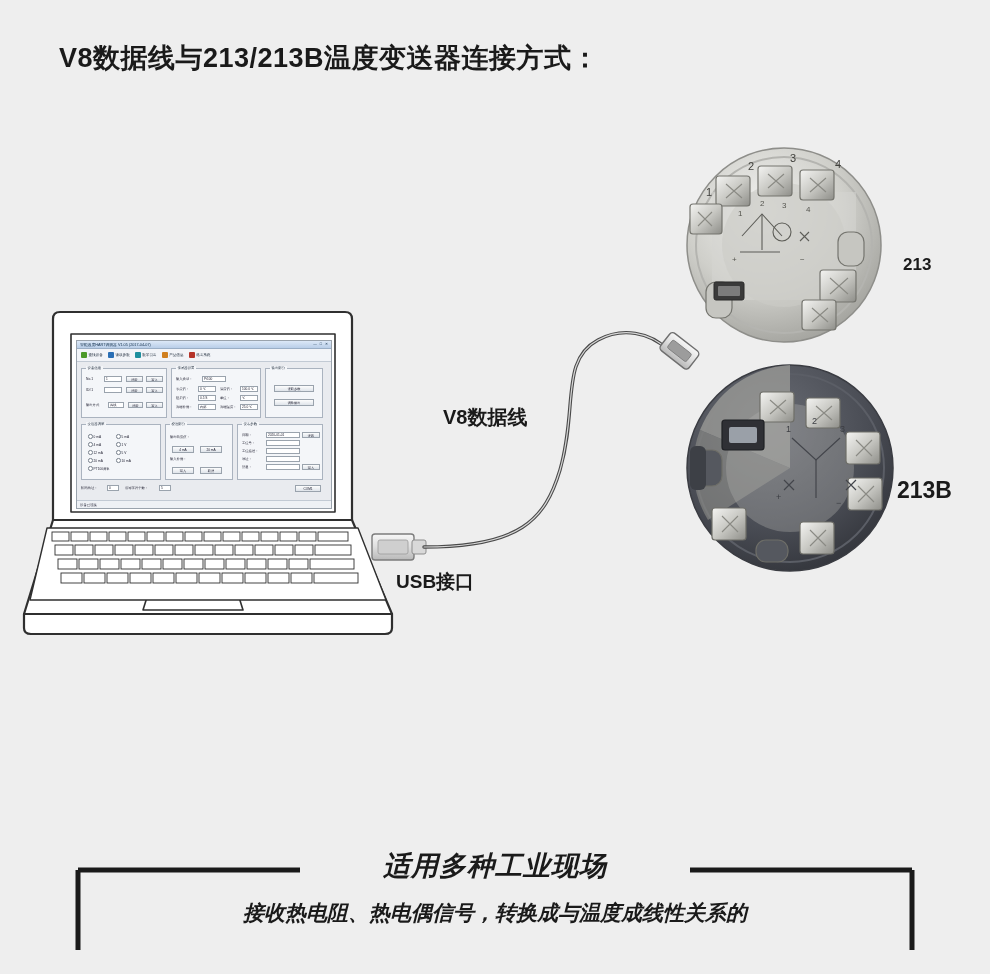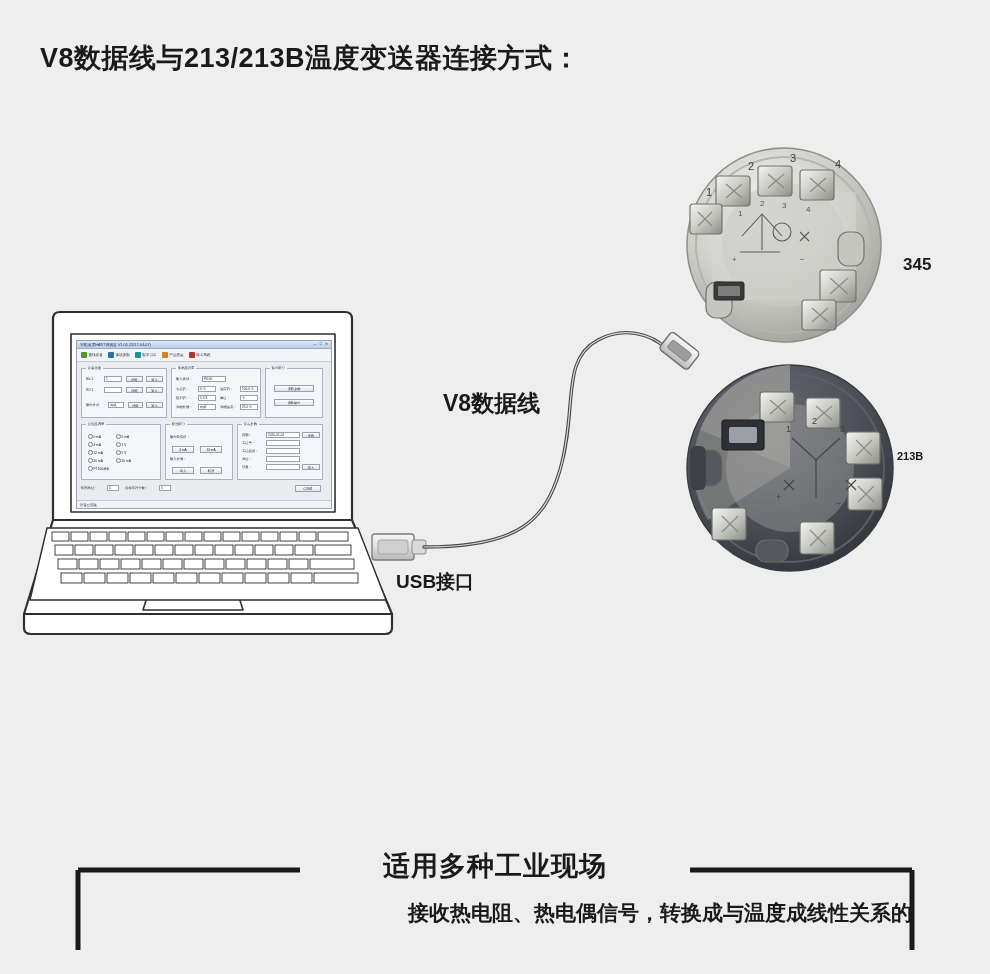--- a/index.html
+++ b/index.html
@@ -17,21 +17,21 @@
   }
   .page {
     position: relative;
     width: 990px;
     height: 974px;
   }
 
   
   .title {
     position: absolute;
-    left: 40px;
+    left: 59px;
     top: 40px;
     font-size: 27px;
     font-weight: bold;
     letter-spacing: 0.5px;
     white-space: nowrap;
   }
   .subtitle {
     position: absolute;
     left: 45px;
     top: 97px;
@@ -54,29 +54,29 @@
   .label-213 {
     position: absolute;
     left: 903px;
     top: 255px;
     font-size: 17px;
     font-weight: bold;
   }
   .label-213b {
     position: absolute;
     left: 897px;
-    top: 450px;
-    font-size: 11px;
+    top: 477px;
+    font-size: 23px;
     font-weight: bold;
   }
   .label-cable {
     position: absolute;
     left: 443px;
-    top: 388px;
-    font-size: 23px;
+    top: 404px;
+    font-size: 20px;
     font-weight: bold;
   }
   .label-usb {
     position: absolute;
     left: 396px;
     top: 569px;
     font-size: 19px;
     font-weight: bold;
   }
 
@@ -219,37 +219,38 @@
     color: #334;
   }
 
   
   .banner {
     position: absolute;
     left: 78px;
     top: 848px;
     width: 834px;
     height: 102px;
+    font-style: italic;
   }
   .banner-title {
     position: absolute;
     left: 0;
     top: 0;
     width: 834px;
     text-align: center;
     font-size: 27px;
     font-weight: bold;
     letter-spacing: 1px;
   }
   .banner-sub {
     position: absolute;
     left: 0;
     top: 50px;
     width: 834px;
-    text-align: right;
+    text-align: center;
     font-size: 21px;
     font-weight: bold;
     line-height: 30px;
   }
 </style>
 </head>
 <body>
 
 <div class="page">
 
@@ -604,21 +605,21 @@
         <span class="fld" style="left:26px; top:1px; width:12px; height:6px;">0</span>
         <span class="txt" style="left:44px; top:2px;">前导字符个数：</span>
         <span class="fld" style="left:78px; top:1px; width:12px; height:6px;">5</span>
         <span class="btn" style="left:214px; top:1px; width:26px; height:7px;">COM1</span>
       </div>
     </div>
 
     <div class="statusbar">设备已连接</div>
   </div>
 
-  <div class="label-213">345</div>
+  <div class="label-213">213</div>
   <div class="label-213b">213B</div>
   <div class="label-cable">V8数据线</div>
   <div class="label-usb">USB接口</div>
 
   <svg width="990" height="140" viewBox="0 0 990 140" style="position:absolute;left:0;top:838px;">
     <path d="M78,32 L78,112 M78,32 L300,32" fill="none" stroke="#1a1a1a" stroke-width="5"></path>
     <path d="M912,32 L912,112 M912,32 L690,32" fill="none" stroke="#1a1a1a" stroke-width="5"></path>
   </svg>
 
   <div class="banner">

